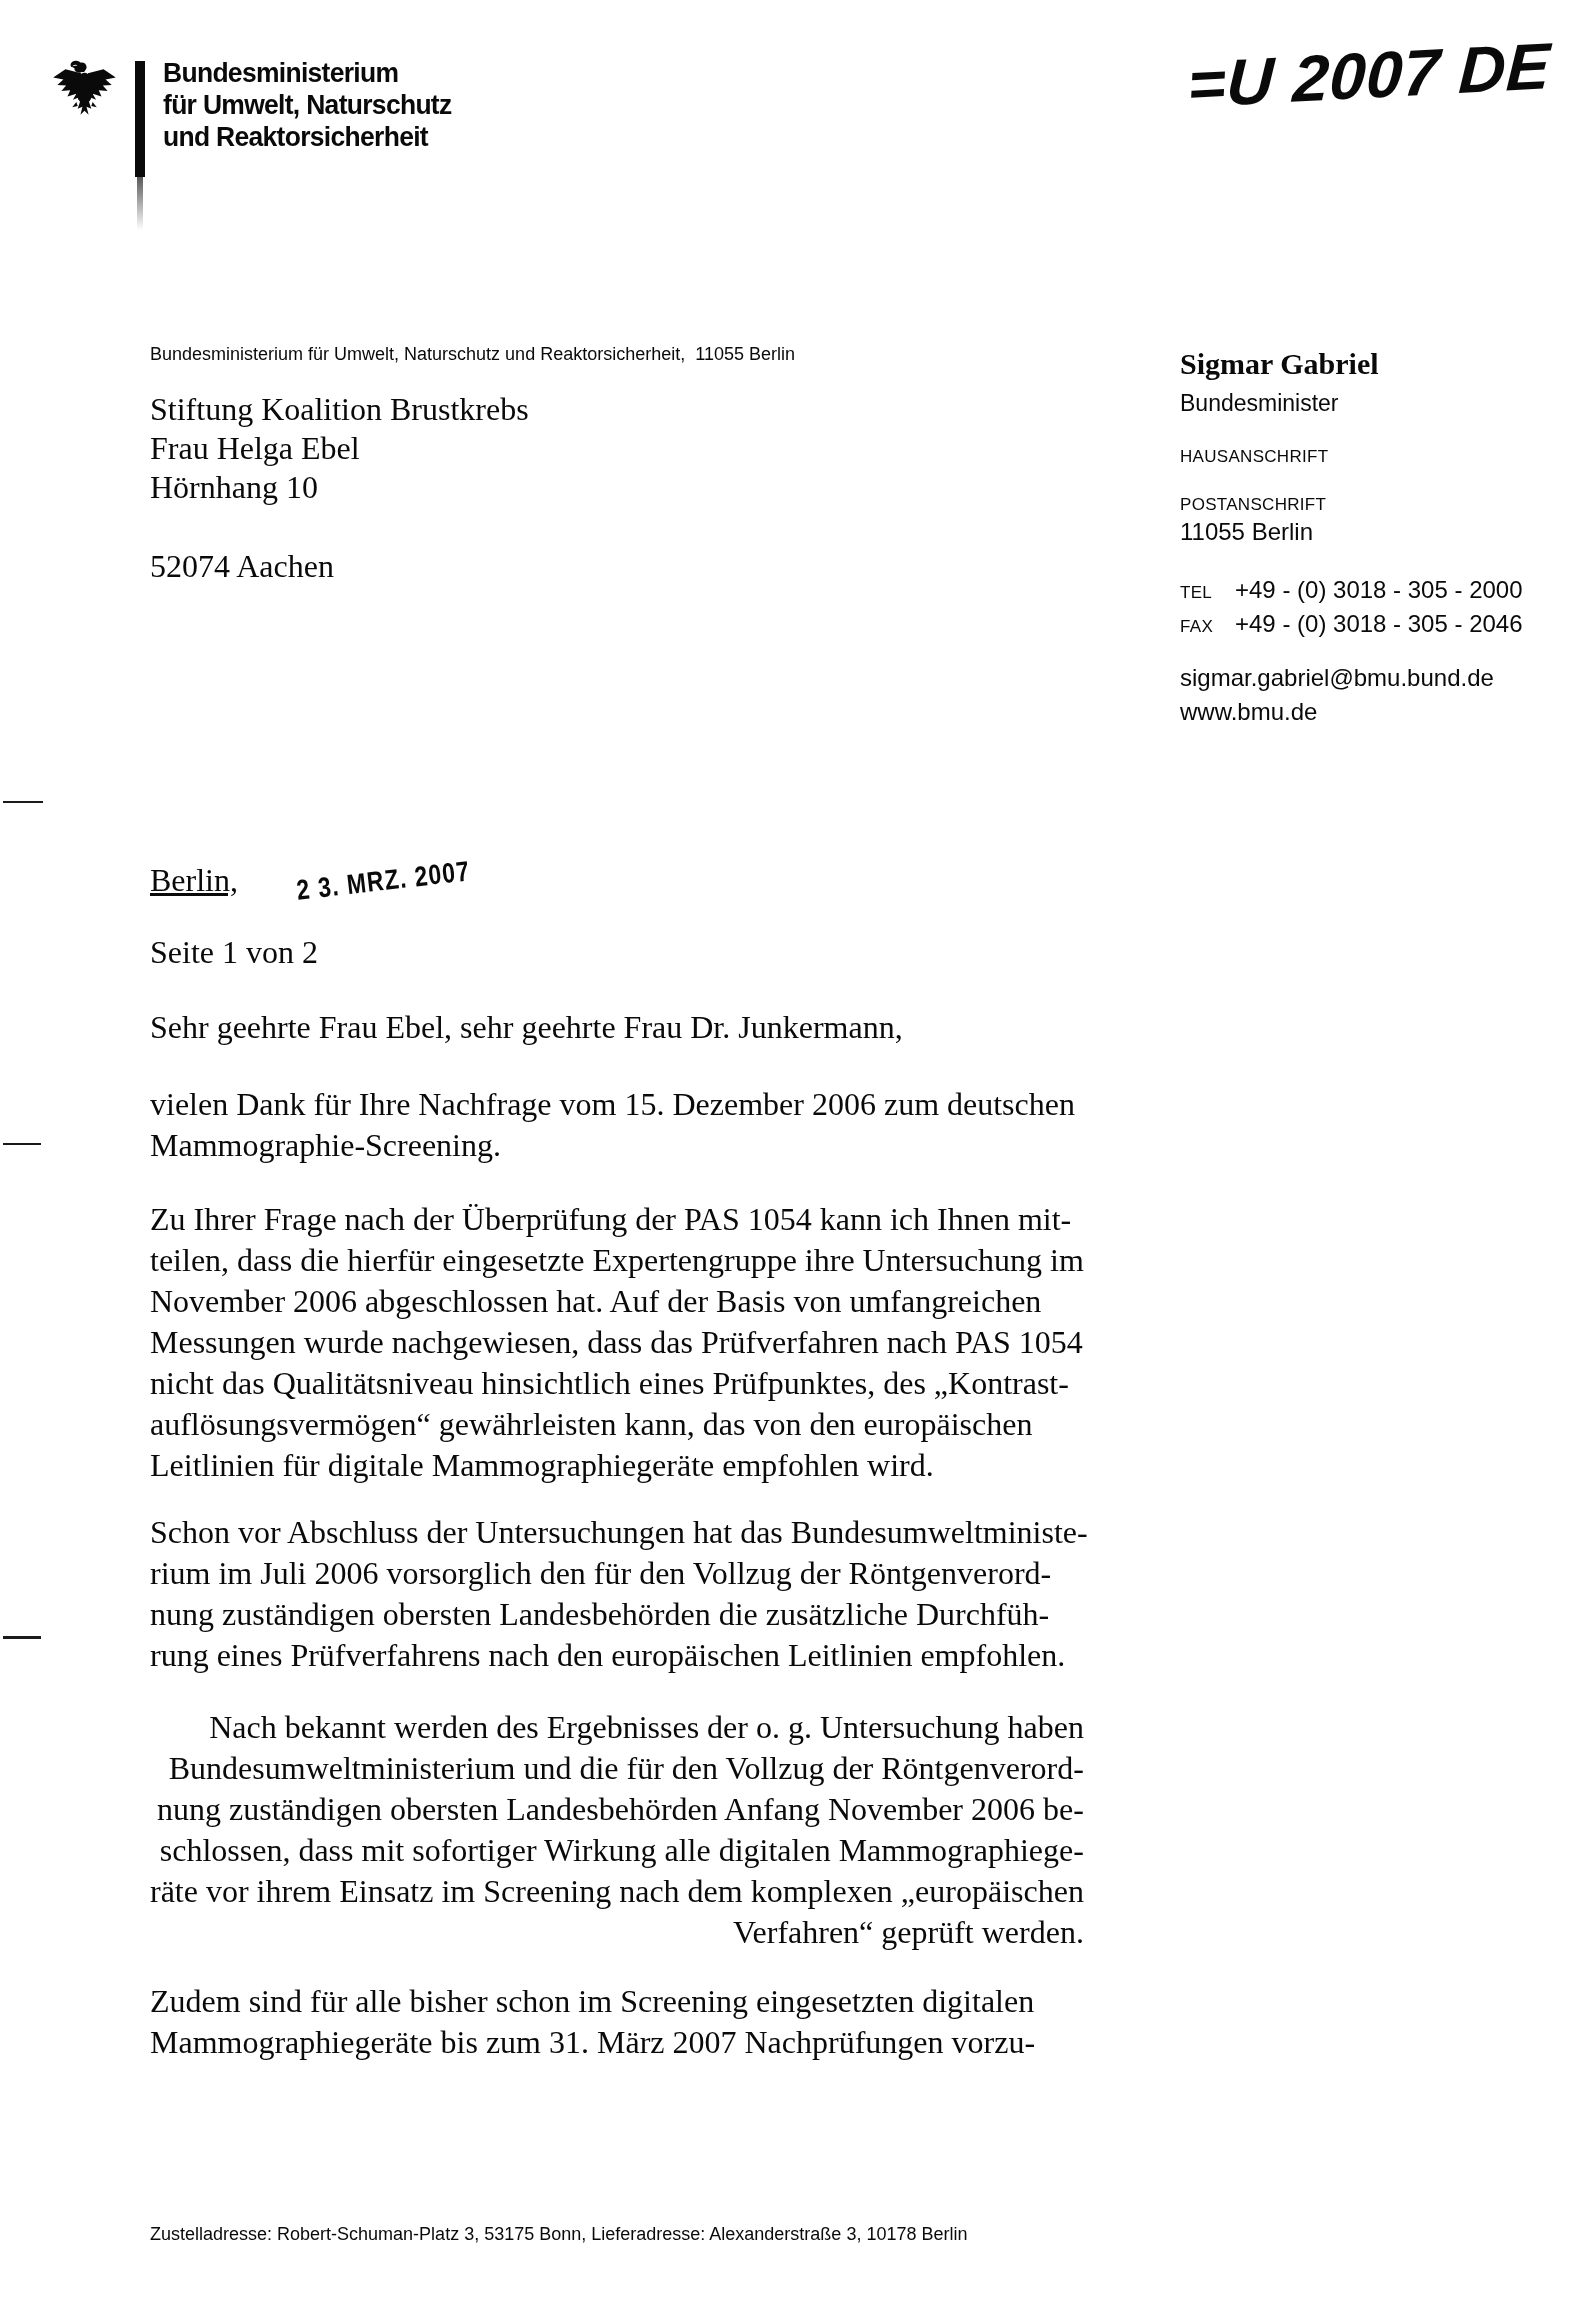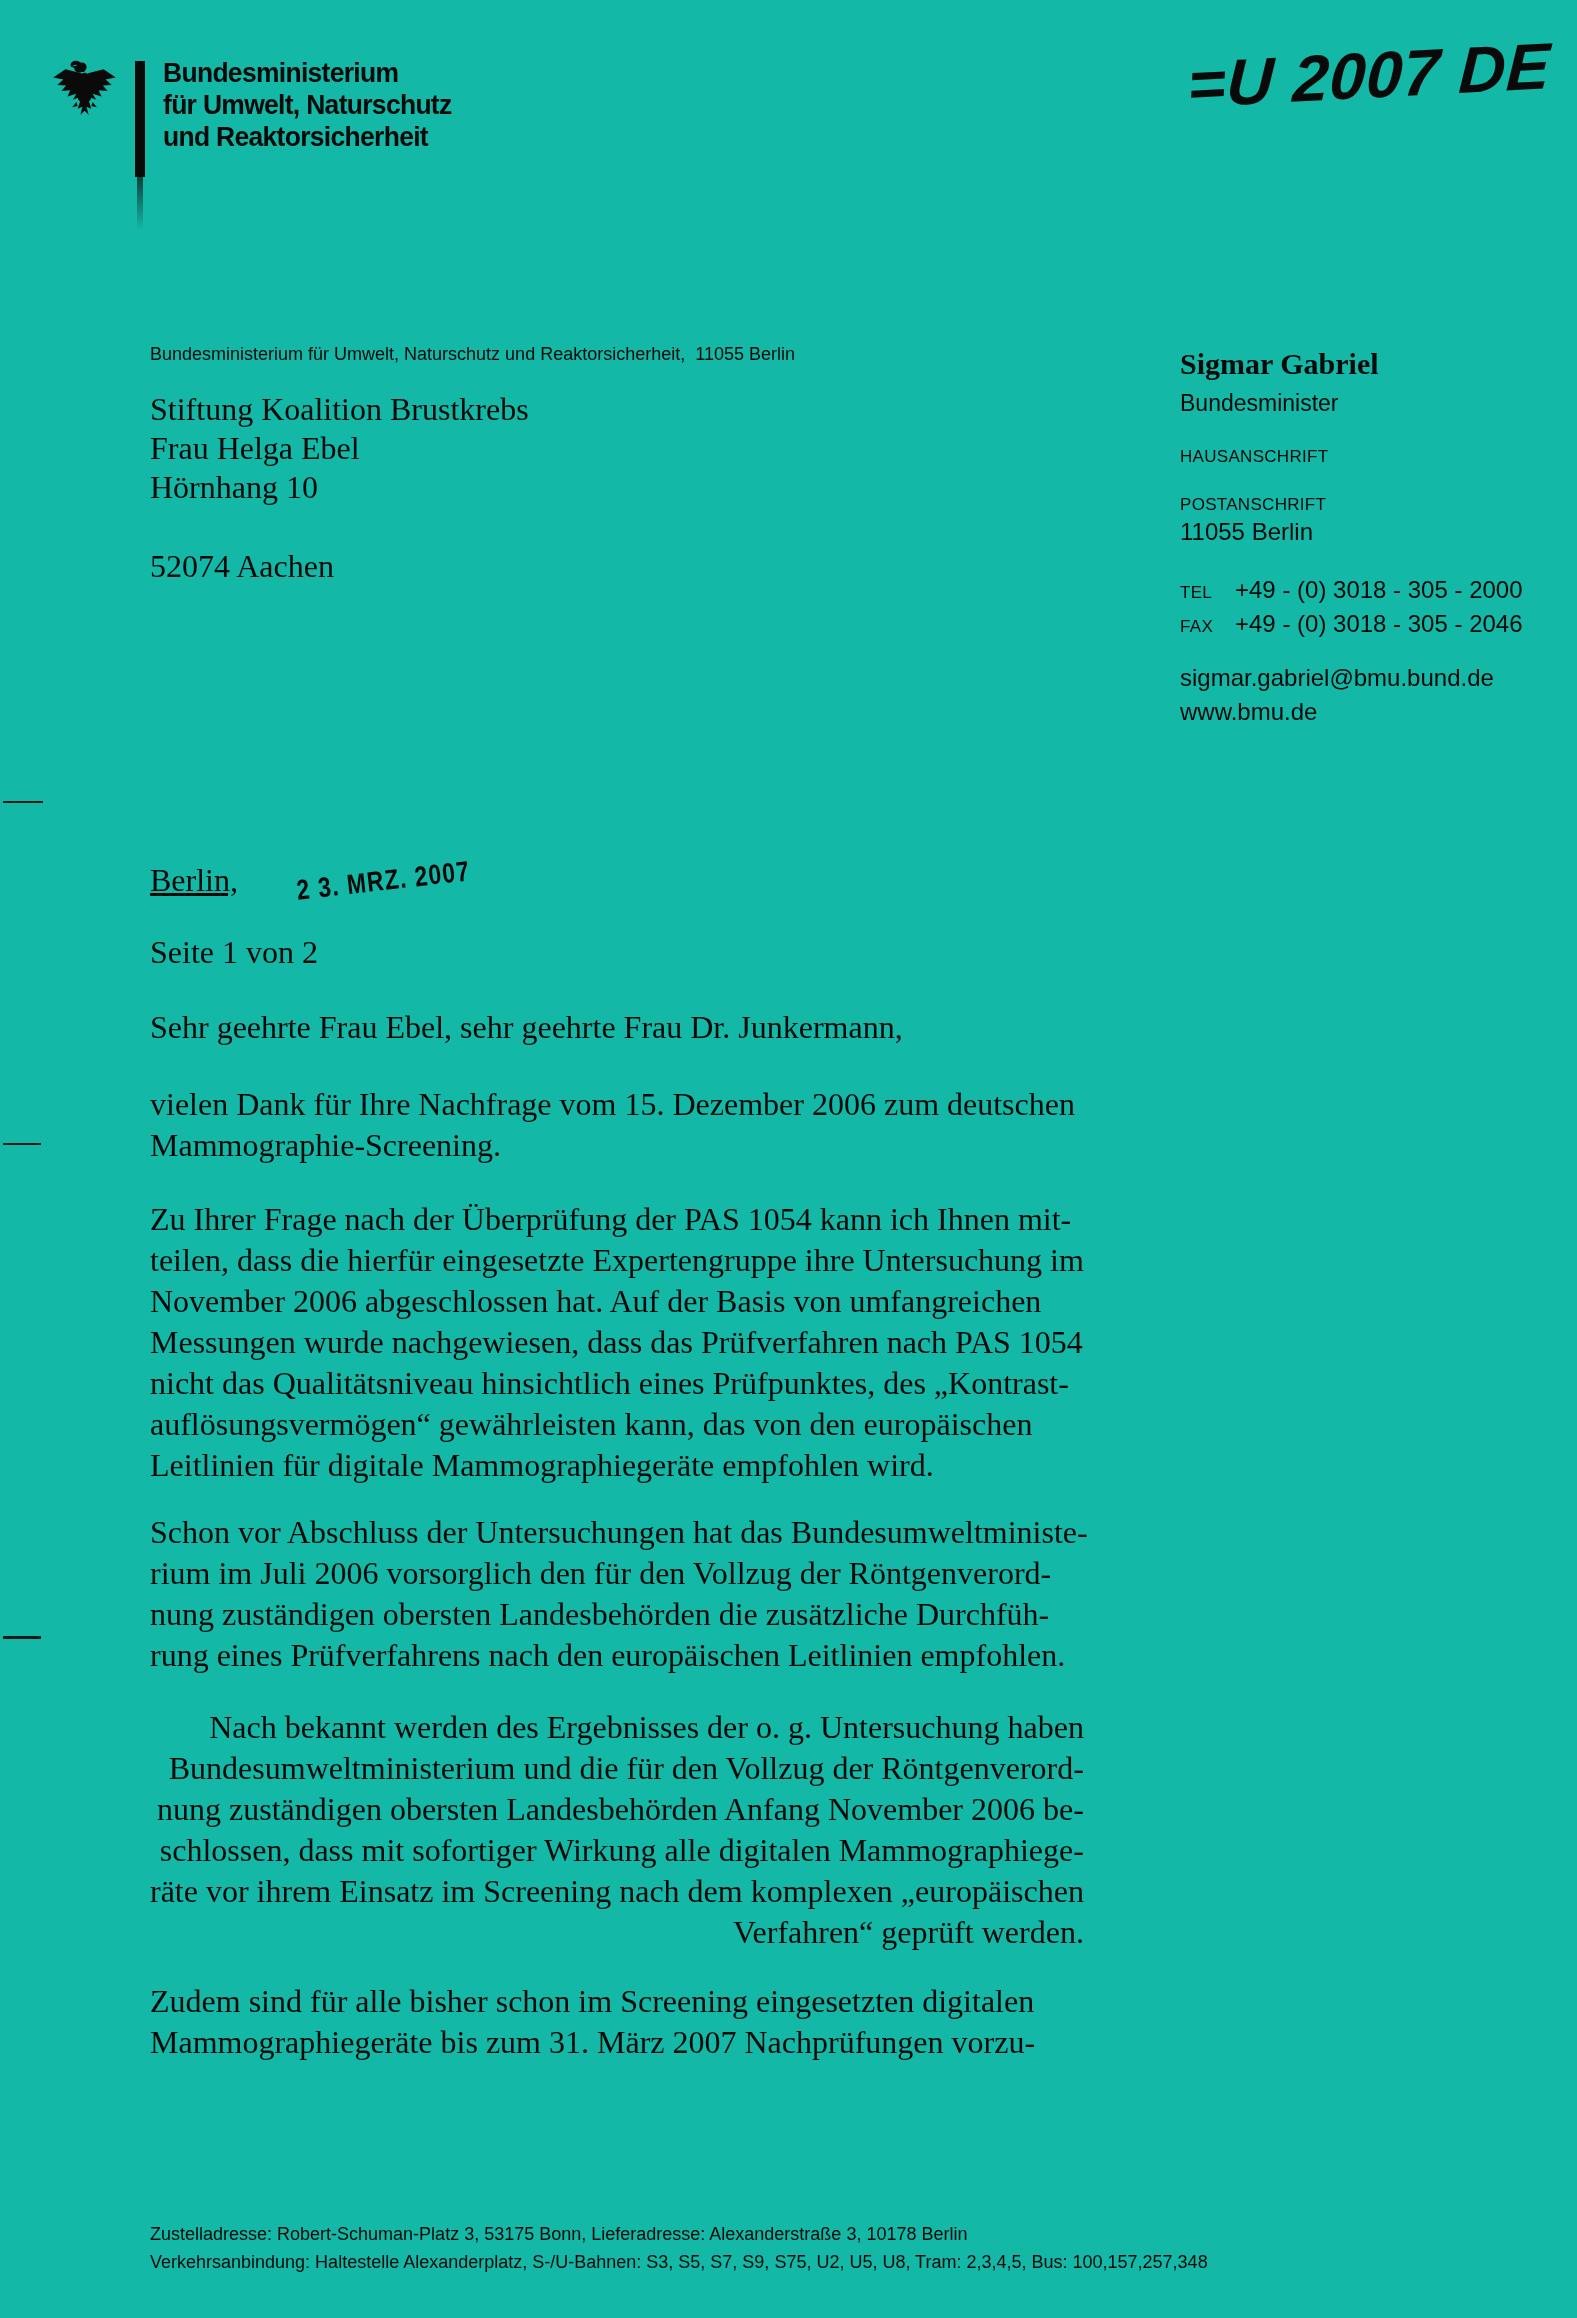--- a/index.html
+++ b/index.html
@@ -1,19 +1,19 @@
 <!DOCTYPE html>
 <html style="font-size:10.8px"><head>
 <meta charset="utf-8">
 <style>
   html,body{margin:0;padding:0;background:#777;}
   .page{
     position:relative;
     width:1577px;height:2319px;
-    background:#14b8a6;
+    background:#ffffff;
     overflow:hidden;
     font-family:"Liberation Serif", serif;
     color:#0a0a0a;
     margin:0 auto;
   }
   .abs{position:absolute;}
   .pre{white-space:pre;}
   
   .eagle{left:50px;top:57px;width:69px;height:68px;}
   .logo-bar{left:135px;top:61px;width:10px;height:116px;background:#0a0a0a;}
@@ -149,20 +149,19 @@
   <div class="abs bodytext pre p4">Nach bekannt werden des Ergebnisses der o. g. Untersuchung haben
 Bundesumweltministerium und die für den Vollzug der Röntgenverord-
 nung zuständigen obersten Landesbehörden Anfang November 2006 be-
 schlossen, dass mit sofortiger Wirkung alle digitalen Mammographiege-
 räte vor ihrem Einsatz im Screening nach dem komplexen „europäischen
 Verfahren“ geprüft werden.</div>
   <div class="abs bodytext pre p5">Zudem sind für alle bisher schon im Screening eingesetzten digitalen
 Mammographiegeräte bis zum 31. März 2007 Nachprüfungen vorzu-</div>
 
   <div class="abs footer1">Zustelladresse: Robert-Schuman-Platz 3, 53175 Bonn, Lieferadresse: Alexanderstraße 3, 10178 Berlin</div>
-  <div class="abs footer2">Verkehrsanbindung: Haltestelle Alexanderplatz, S-/U-Bahnen: S3, S5, S7, S9, S75, U2, U5, U8, Tram: 2,3,4,5, Bus: 100,157,257,348</div>
 
   <div class="abs fold fold1"></div>
   <div class="abs fold fold2"></div>
   <div class="abs fold fold3"></div>
 
 </div>
 
 
 </body></html>

